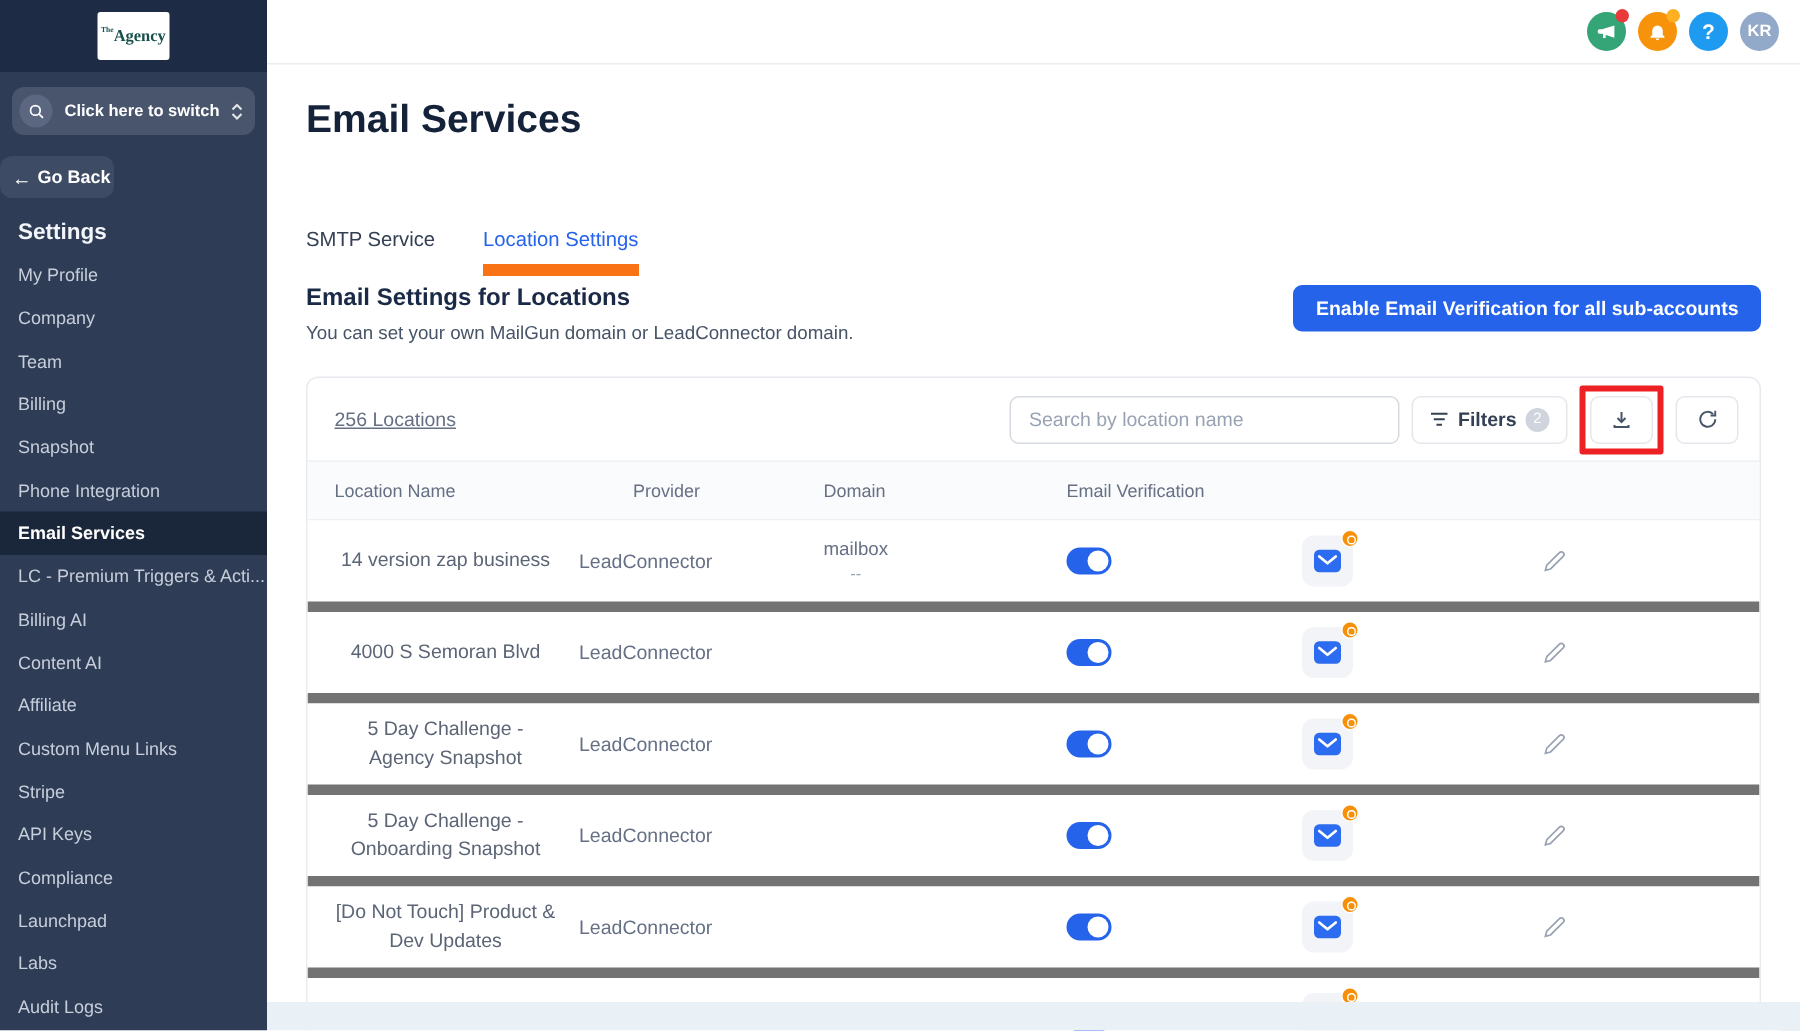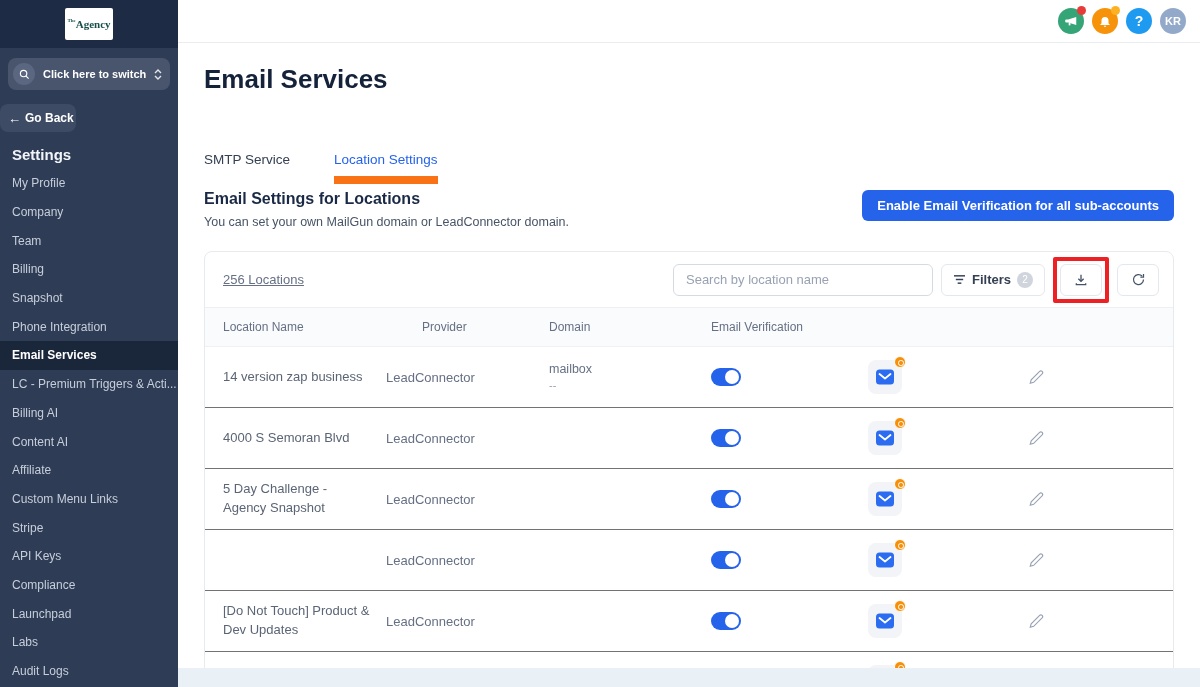--- a/index.html
+++ b/index.html
@@ -32,21 +32,21 @@
   .tb-blue { background:#1e9bf0; }
   .tb-avatar { background:#93a9c9; color:#fff; font-size:11px; font-weight:bold; }
   .tb-dot { position:absolute; top:-2px; right:-2px; width:9px; height:9px; border-radius:50%; }
   .dot-red { background:#e93a3a; }
   .dot-yellow { background:#fdb022; }
   .tb-q { color:#fff; font-weight:bold; font-size:14px; }
 
   
   .content { position:absolute; left:178px; top:44px; width:1022px; height:643px; background:#fff; }
   .page-title { position:absolute; left:26px; top:20px; font-size:26px; font-weight:bold; color:#14223a; }
-  .tabs { position:absolute; left:26px; top:108px; display:flex; gap:44px;text-align:right; }
+  .tabs { position:absolute; left:26px; top:108px; display:flex; gap:32px;text-align:right; }
   .tab { font-size:13.5px; color:#344054; padding-bottom:9px; cursor:pointer; }
   .tab.active { color:#2563eb; border-bottom:8px solid #f97316; }
   .section-head { position:absolute; left:26px; top:146px; }
   .section-title { font-size:16px; font-weight:bold; color:#1a2a46; }
   .section-sub { font-size:12.5px; color:#475467; margin-top:7px; }
   .enable-btn { position:absolute; right:26px; top:146px; height:31px; background:#2563eb; color:#fff; font-size:13px; font-weight:bold; border:none; border-radius:6px; padding:0 15px; cursor:pointer; font-family:"Liberation Sans", sans-serif; }
 
   
   .card { position:absolute; left:26px; top:207px; width:970px; height:461px; border:1px solid #e7eaee; border-radius:8px 8px 0 0; background:#fff; overflow:hidden; }
   .toolbar { height:55px; display:flex; align-items:center; padding:0 14px 0 18px; }
@@ -58,21 +58,21 @@
   .filters-label { font-size:13px; color:#344054; font-weight:bold; }
   .filters-badge { width:16px; height:16px; border-radius:50%; background:#d0d5dd; color:#fff; font-size:10px; display:flex; align-items:center; justify-content:center; }
   .icon-btn { height:32px; width:42px; background:#fff; border:1px solid #e4e7ec; border-radius:6px; display:flex; align-items:center; justify-content:center; cursor:pointer; }
   .red-box { margin-left:8px; border:4px solid #ed2024; padding:3px; border-radius:2px; display:flex; }
   .refresh-wrap { margin-left:8px; }
 
   .thead { height:40px; background:#fafbfc; border-top:1px solid #eef0f3; border-bottom:1px solid #eef0f3; position:relative; }
   .th { position:absolute; top:50%; transform:translateY(-50%); font-size:12px; color:#667085; }
   .col-name { left:18px; } .col-provider { left:181px;margin-left:36px; } .col-domain { left:344px; } .col-verif { left:506px; }
 
-  .row { height:61px; position:relative; border-bottom:1px solid #737373; background:#fff; }
+  .row { height:61px; position:relative; border-bottom:7px solid #737373; background:#fff;text-align:center; }
   .cell-name { position:absolute; left:18px; top:50%; transform:translateY(-50%); width:148px; font-size:13px; color:#5b6575; line-height:1.45; }
   .cell-provider { position:absolute; left:181px; top:50%; transform:translateY(-50%); font-size:13px; color:#667085; }
   .cell-domain { position:absolute; left:344px; top:50%; transform:translateY(-50%); font-size:12.5px; color:#667085; line-height:1.3; }
   .domain-sub { color:#98a2b3; font-size:11px; }
   .toggle { position:absolute; left:506px; top:50%; transform:translateY(-50%); width:30px; height:18px; border-radius:9px; background:#2563eb; cursor:pointer; }
   .toggle .knob { position:absolute; right:2px; top:2px; width:14px; height:14px; border-radius:50%; background:#fff; }
   .mail-wrap { position:absolute; left:663px; top:50%; transform:translateY(-50%); width:34px; height:34px; background:#f2f4f7; border-radius:8px; display:flex; align-items:center; justify-content:center; cursor:pointer; }
   .mail-badge { position:absolute; top:-4px; right:-4px; width:12px; height:12px; border-radius:50%; background:#f79009; border:1.5px solid #fff; }
   .mail-badge::after { content:""; position:absolute; left:3px; top:3px; width:3.5px; height:3.5px; border:1px solid #fff; border-radius:50%; }
   .pencil-wrap { position:absolute; left:824px; top:50%; transform:translateY(-50%); cursor:pointer; display:flex; }
@@ -299,20 +299,21 @@
       </svg>
       <span class="mail-badge"></span>
     </span>
     <span class="pencil-wrap">
       <svg width="15" height="15" viewBox="0 0 24 24" fill="none" stroke="#98a2b3" stroke-width="1.8">
               <path d="M17 3a2.8 2.8 0 1 1 4 4L7.5 20.5 2 22l1.5-5.5L17 3z"></path>
             </svg>
     </span>
   </div>
         <div class="row">
+    <span class="cell-name">5 Day Challenge - Onboarding Snapshot</span>
     <span class="cell-provider">LeadConnector</span>
     <span class="cell-domain"><span></span><br><span class="domain-sub"></span></span>
     <span class="toggle">
             <span class="knob"></span>
           </span>
     <span class="mail-wrap">
       <svg width="20" height="18" viewBox="0 0 20 18">
         <rect x="1" y="1.5" width="18" height="15" rx="3.5" fill="#2b6cf0"></rect>
         <polyline points="4.5,6 10,10.5 15.5,6" fill="none" stroke="#fff" stroke-width="1.8" stroke-linecap="round" stroke-linejoin="round"></polyline>
       </svg>

